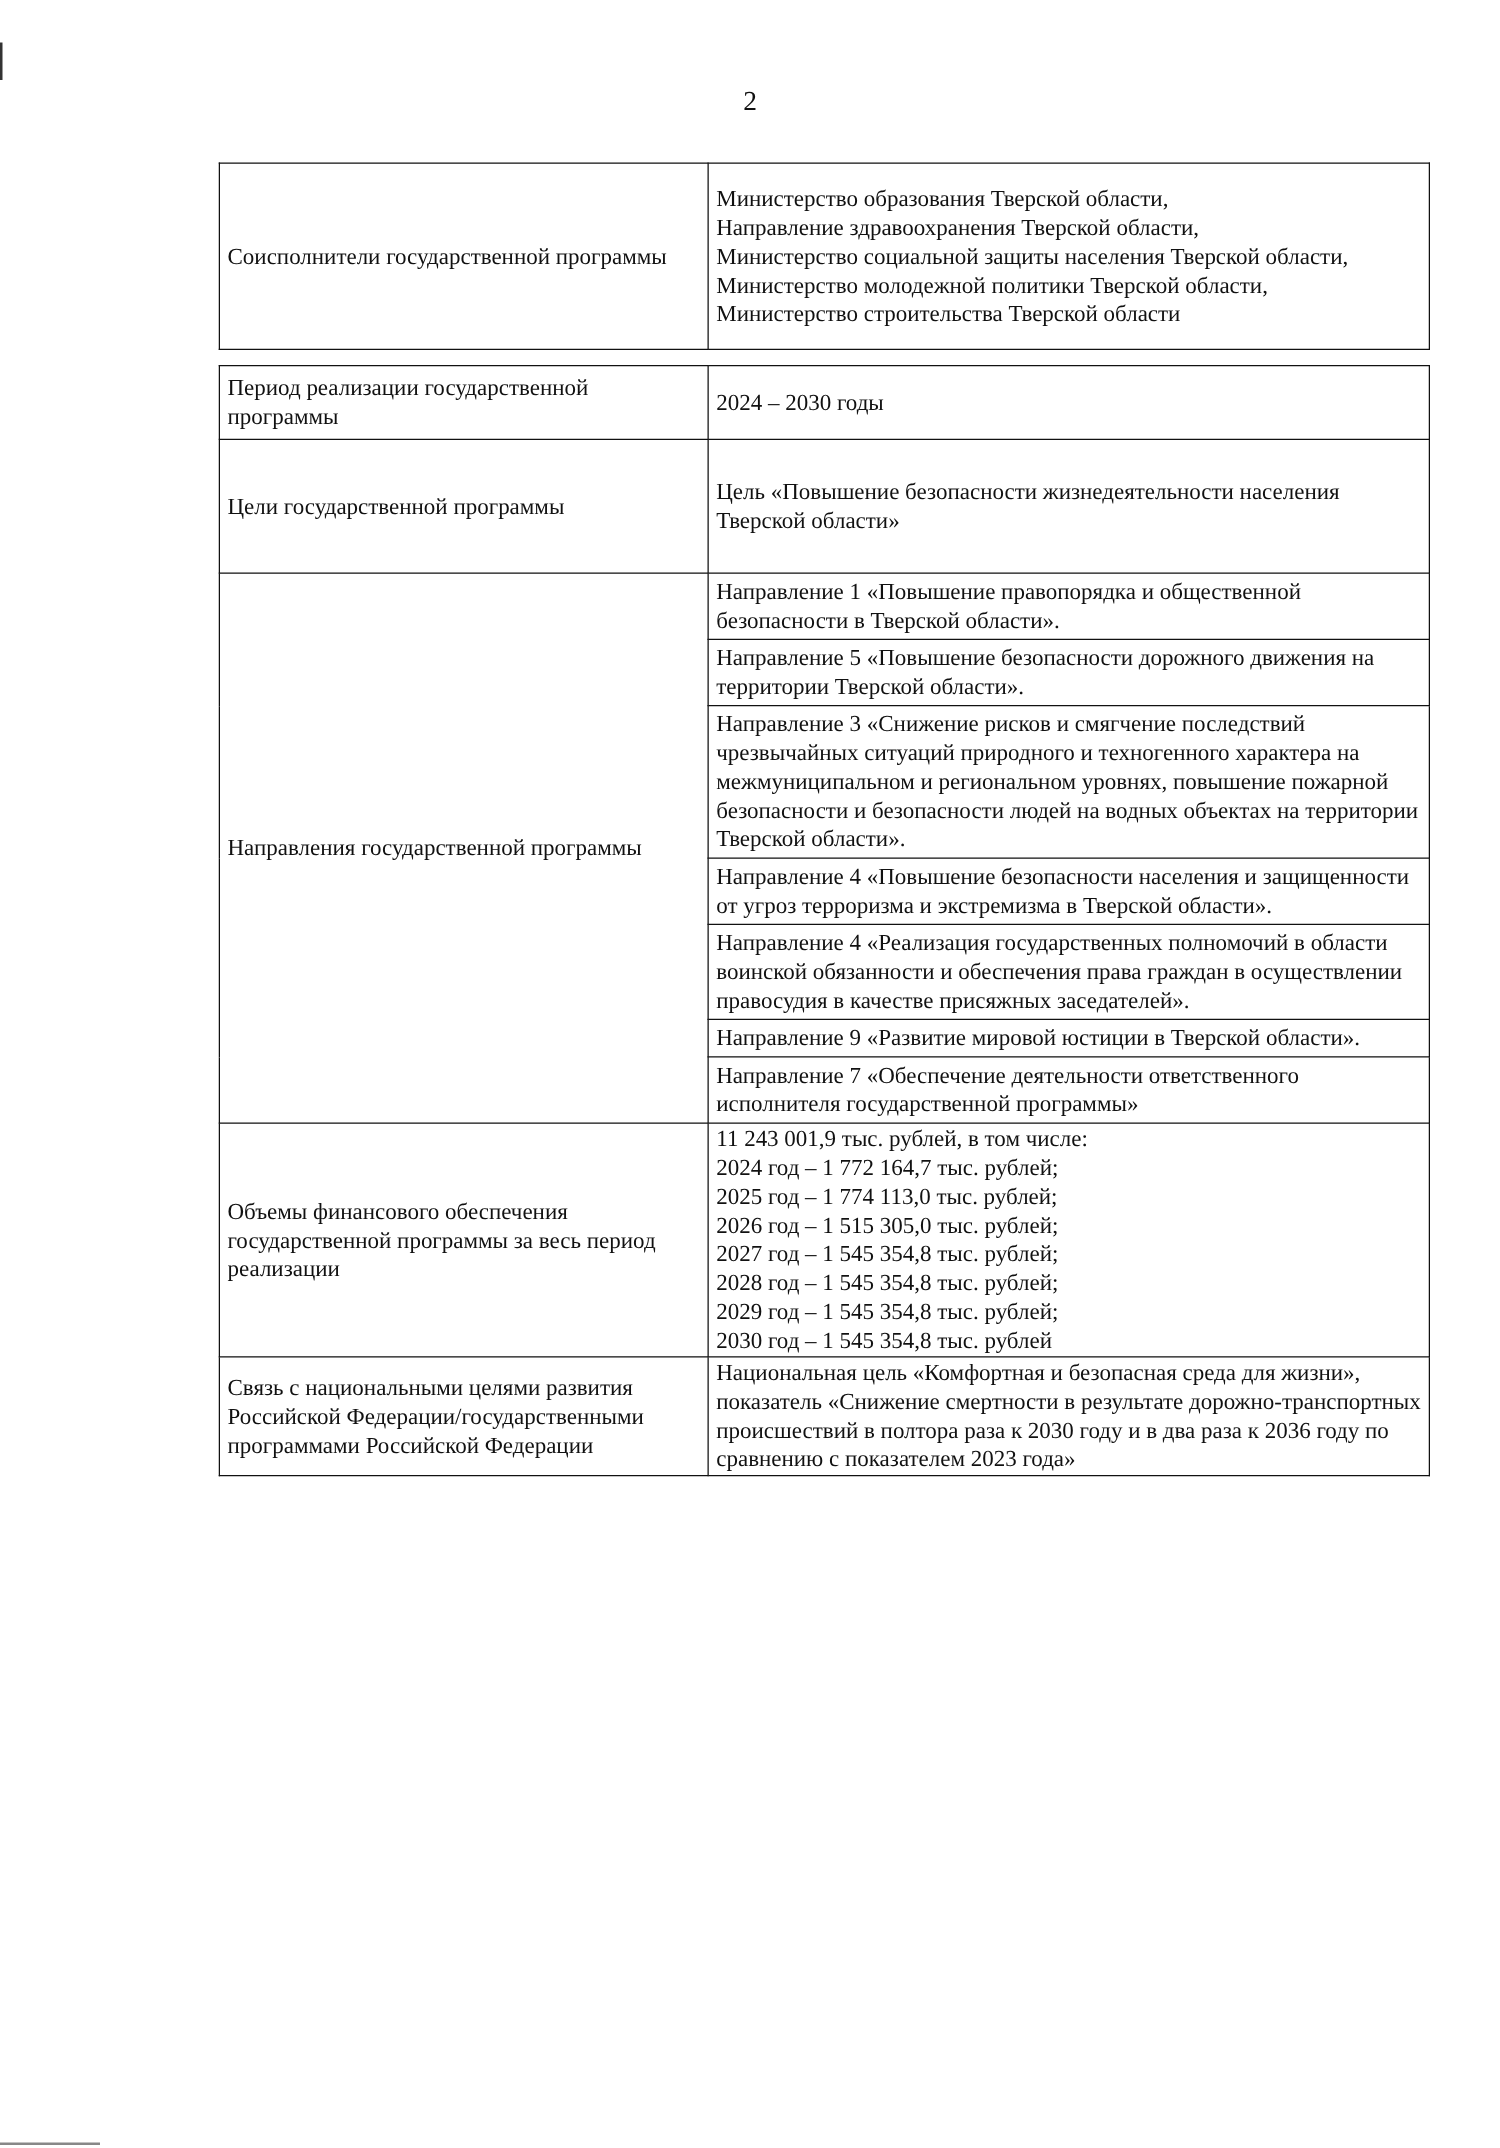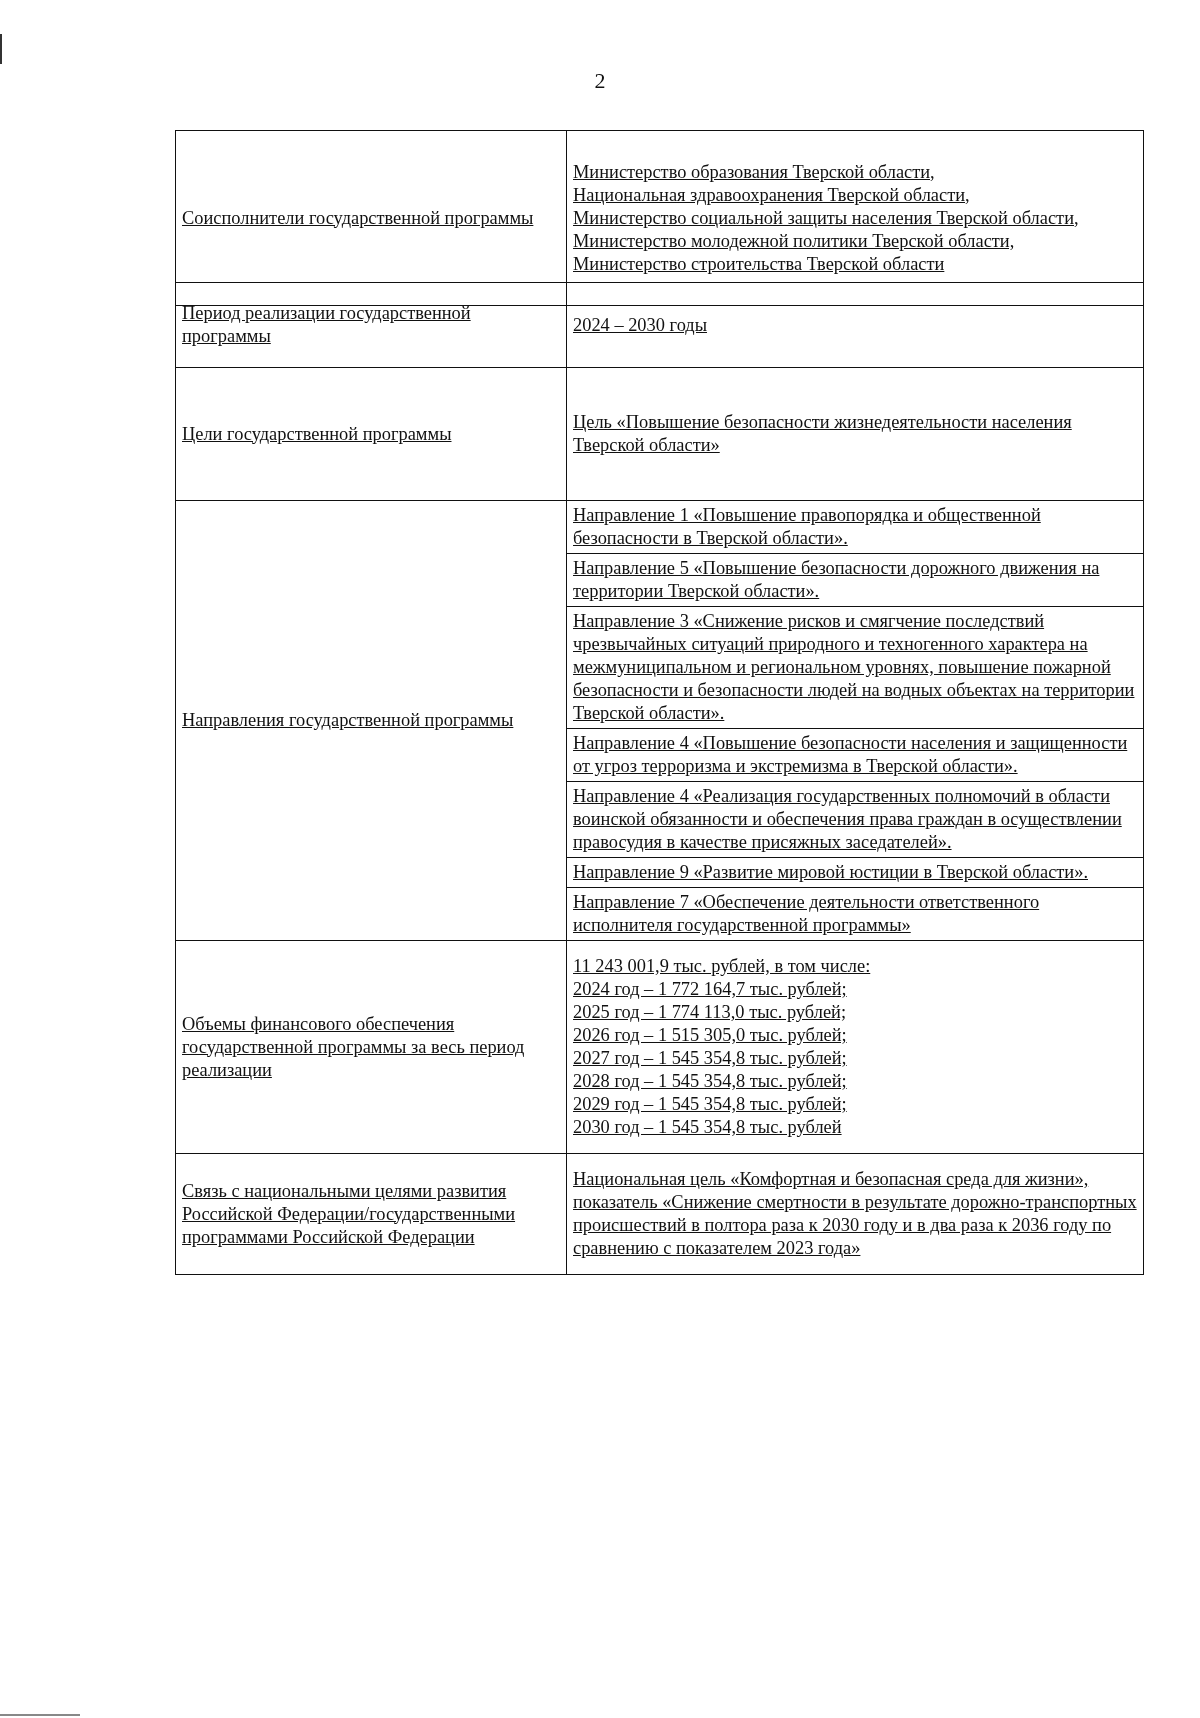--- a/index.html
+++ b/index.html
@@ -14,46 +14,45 @@
   }
   .left-mark { position: absolute; left: 0; top: 34px; width: 2px; height: 30px; background: #333; }
   .bottom-mark { position: absolute; left: 0; top: 1714px; width: 80px; height: 2px; background: #888; }
   table.passport {
     position: absolute; left: 175px; width: 960px;
     border-collapse: collapse; table-layout: fixed;
     font-size: 18.4px; line-height: 23px;
   }
   table.passport td {
     border: 1.5px solid #111; vertical-align: middle;
-    padding: 14px 6px;
-    text-decoration: underline;
+    padding: 1px 6px;
   }
   table.passport td.label { width: 378px; }
   table.passport td.value { width: 564px; }
   #t1 { top: 130px; }
-  #t2 { top: 282px; }
+  #t2 { top: 292px; }
   .row-coexec td { height: 146px; }
   .row-period td { height: 56px; }
   .row-goals td { height: 104px; }
   .dir td.value { padding-top: 3px; padding-bottom: 3px; }
   .val-line { display: block; }
 </style>
 </head>
 <body>
 
 <div class="left-mark"></div>
 <div class="page-number">2</div>
 
 <table class="passport" id="t1">
   <tbody>
       <tr class="row-coexec">
     <td class="label">Соисполнители государственной программы</td>
     <td class="value">
       <span class="val-line">Министерство образования Тверской области,</span>
-      <span class="val-line">Национальная здравоохранения Тверской области,</span>
+      <span class="val-line">Направление здравоохранения Тверской области,</span>
       <span class="val-line">Министерство социальной защиты населения Тверской области,</span>
       <span class="val-line">Министерство молодежной политики Тверской области,</span>
       <span class="val-line">Министерство строительства Тверской области</span>
     </td>
   </tr>
 </tbody>
   </table>
 
 <table class="passport" id="t2">
   <tbody>

